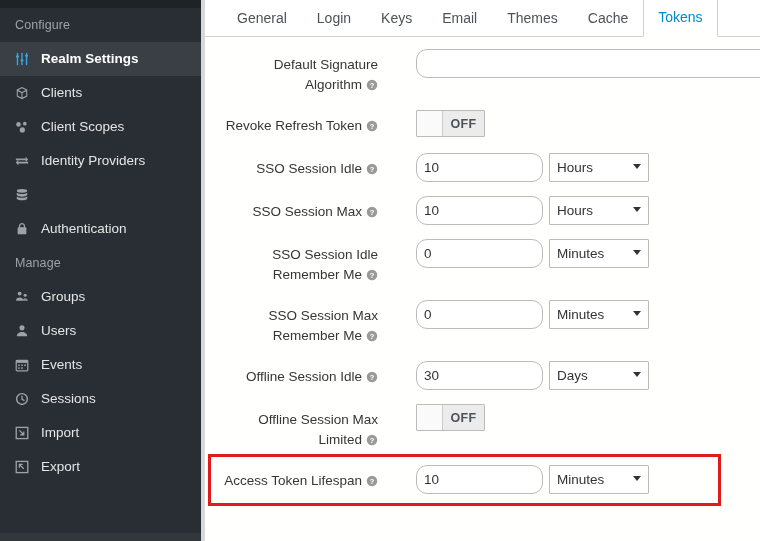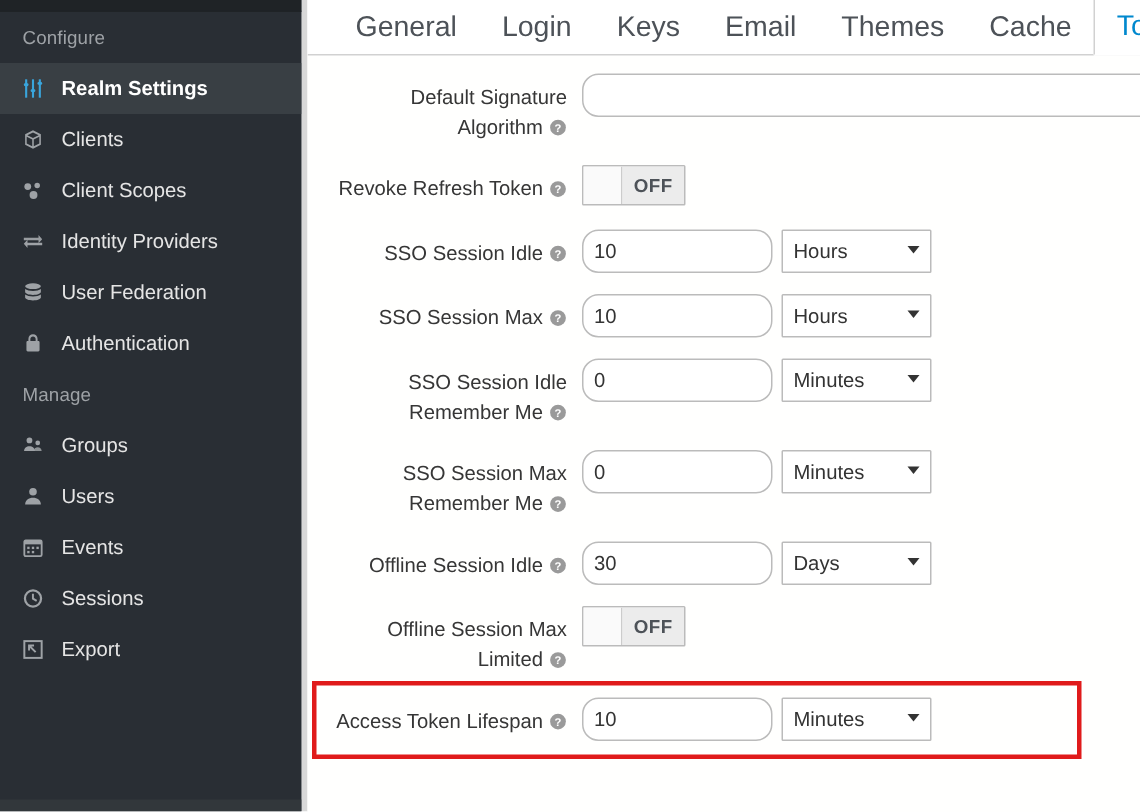--- a/index.html
+++ b/index.html
@@ -91,21 +91,21 @@
   
   .tabbar {
     display: flex;
     align-items: flex-end;
     height: 37px;
     padding-left: 17px;
     border-bottom: 1px solid #d1d1d1;
     background: #ffffff;
   }
   .tab {
-    font-size: 19px;
+    font-size: 14px;
     color: #4d5258;
     padding: 8px 14px 9px 14px;
     line-height: 19px;
     cursor: pointer;
     border: 1px solid transparent;
     border-bottom: none;
     position: relative;
     top: 1px;
     white-space: nowrap;
   }
@@ -119,20 +119,21 @@
   
   .form {
     padding-top: 12px;
   }
   .form-row {
     display: flex;
     align-items: flex-start;
     margin-bottom: 13px;
     min-height: 30px;
     position: relative;
+    gap: 28px;
   }
   .form-label {
     width: 162px;
     flex: 0 0 162px;
     text-align: right;
     font-size: 13.5px;
     color: #363636;
     line-height: 20px;
     padding-top: 6px;
     padding-right: 0;
@@ -282,21 +283,20 @@
           <span class="nav-label">Identity Providers</span>
         </div>
         <div class="nav-item">
           <span class="nav-icon">
             <svg width="14" height="14" viewBox="0 0 16 16" fill="currentColor">
               <ellipse cx="8" cy="3.2" rx="6" ry="2.2"></ellipse>
               <path d="M2 5.4v2.3c0 1.2 2.7 2.2 6 2.2s6-1 6-2.2V5.4c-1.2 1-3.5 1.5-6 1.5S3.2 6.4 2 5.4z"></path>
               <path d="M2 9.6v2.3c0 1.2 2.7 2.2 6 2.2s6-1 6-2.2V9.6c-1.2 1-3.5 1.5-6 1.5s-4.8-.5-6-1.5z"></path>
             </svg>
           </span>
-          <span class="nav-label">User Federation</span>
         </div>
         <div class="nav-item">
           <span class="nav-icon">
             <svg width="14" height="14" viewBox="0 0 16 16" fill="currentColor">
               <path d="M8 1C6 1 4.5 2.5 4.5 4.5V6H4c-.6 0-1 .4-1 1v6c0 .6.4 1 1 1h8c.6 0 1-.4 1-1V7c0-.6-.4-1-1-1h-.5V4.5C11.5 2.5 10 1 8 1zm0 1.6c1.1 0 2 .9 2 1.9V6H6V4.5c0-1 .9-1.9 2-1.9z"></path>
             </svg>
           </span>
           <span class="nav-label">Authentication</span>
         </div>
         <div class="nav-section-title">Manage</div>
@@ -334,20 +334,29 @@
           </span>
           <span class="nav-label">Events</span>
         </div>
         <div class="nav-item">
           <span class="nav-icon">
             <svg width="14" height="14" viewBox="0 0 16 16" fill="currentColor">
               <path d="M8 1a7 7 0 100 14A7 7 0 008 1zm0 1.7a5.3 5.3 0 110 10.6A5.3 5.3 0 018 2.7zm-.8 1.6v4.3l3.2 1.9.8-1.3-2.5-1.5V4.3H7.2z"></path>
             </svg>
           </span>
           <span class="nav-label">Sessions</span>
+        </div>
+        <div class="nav-item">
+          <span class="nav-icon">
+            <svg width="14" height="14" viewBox="0 0 16 16" fill="currentColor">
+              <rect x="1.4" y="1.6" width="13.2" height="12.8" fill="none" stroke="currentColor" stroke-width="1.5"></rect>
+              <path d="M5 5l5 5M10 6.2V10H6.2" fill="none" stroke="currentColor" stroke-width="1.5"></path>
+            </svg>
+          </span>
+          <span class="nav-label">Import</span>
         </div>
         <div class="nav-item">
           <span class="nav-icon">
             <svg width="14" height="14" viewBox="0 0 16 16" fill="currentColor">
               <rect x="1.4" y="1.6" width="13.2" height="12.8" fill="none" stroke="currentColor" stroke-width="1.5"></rect>
               <path d="M10 10L5 5M5 8.8V5h3.8" fill="none" stroke="currentColor" stroke-width="1.5"></path>
             </svg>
           </span>
           <span class="nav-label">Export</span>
         </div>

